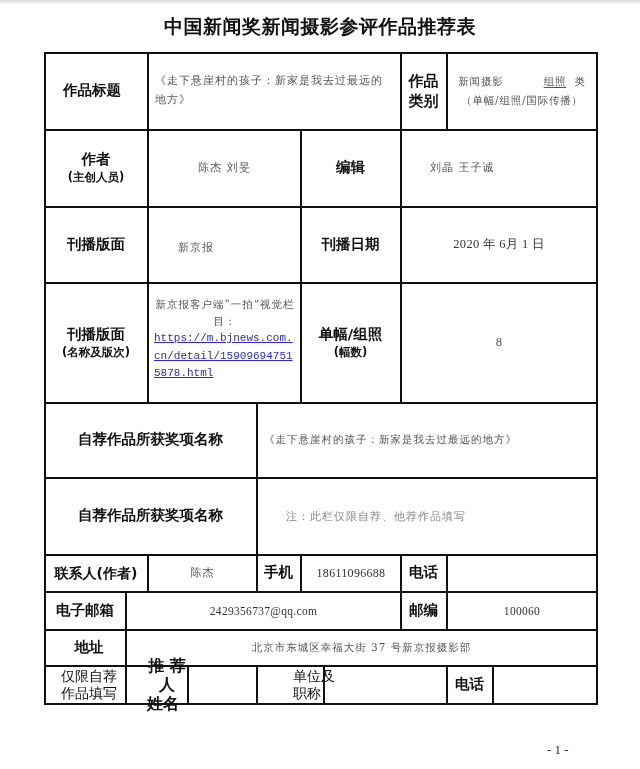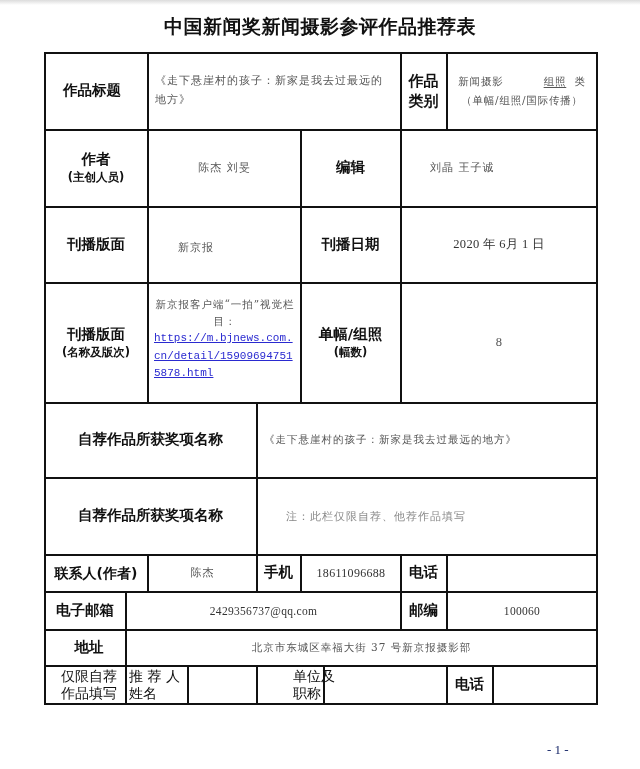--- a/index.html
+++ b/index.html
@@ -133,21 +133,21 @@
   <div class="cell lbl" style="left:401px;top:592px;width:45px;height:37px;">邮编</div>
   <div class="cell num" style="left:448px;top:592px;width:148px;height:37px;font-size:11.5px;">100060</div>
 
   <div class="cell lbl" style="left:45px;top:630px;width:88px;height:35px;border-radius:17px;">地址</div>
   <div class="cell val" style="left:127px;top:630px;width:469px;height:35px;font-size:10.5px;border-radius:12px;">北京市东城区幸福大街 37 号新京报摄影部</div>
 
   <div class="cell lbl" style="left:45px;top:666px;width:80px;height:37px;flex-direction:column;align-items:flex-start;padding-left:16px;line-height:1.2;font-weight:normal;font-size:14px;">
     <span>仅限自荐</span>
     <span>作品填写</span>
   </div>
-  <div class="cell lbl" style="left:127px;top:666px;width:60px;height:37px;flex-direction:column;align-items:flex-start;padding-left:2px;line-height:1.2;font-weight:normal;font-size:14px;">
+  <div class="cell lbl" style="left:127px;top:666px;width:60px;height:37px;flex-direction:column;align-items:flex-start;padding-left:20px;line-height:1.2;font-weight:bold;font-size:16px;">
     <span>推 荐 人</span>
     <span>姓名</span>
   </div>
   <div class="cell num" style="left:189px;top:666px;width:67px;height:37px;"></div>
   <div class="cell lbl" style="left:258px;top:666px;width:65px;height:37px;flex-direction:column;align-items:flex-start;padding-left:4px;line-height:1.2;font-weight:normal;font-size:14px;margin-left:31px;">
     <span>单位及</span>
     <span>职称</span>
   </div>
   <div class="cell num" style="left:325px;top:666px;width:121px;height:37px;"></div>
   <div class="cell lbl" style="left:447px;top:666px;width:45px;height:37px;">电话</div>

